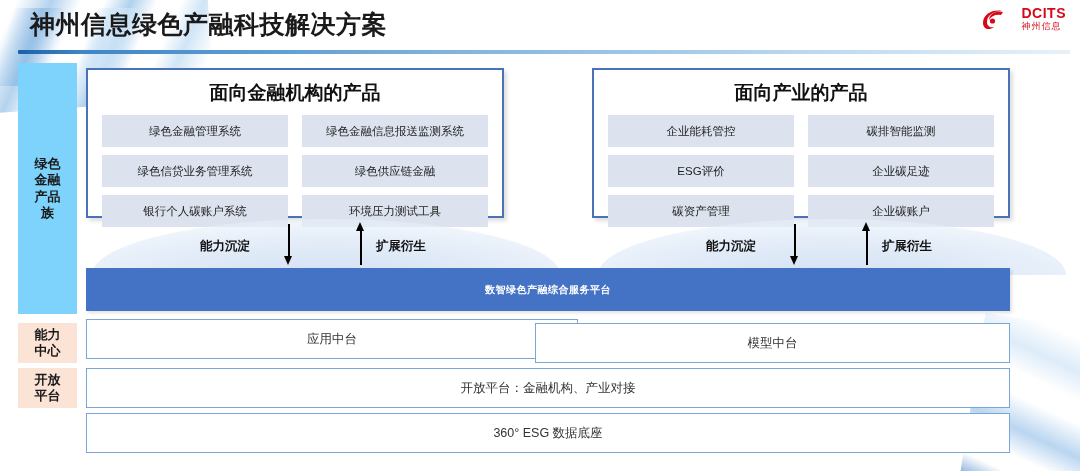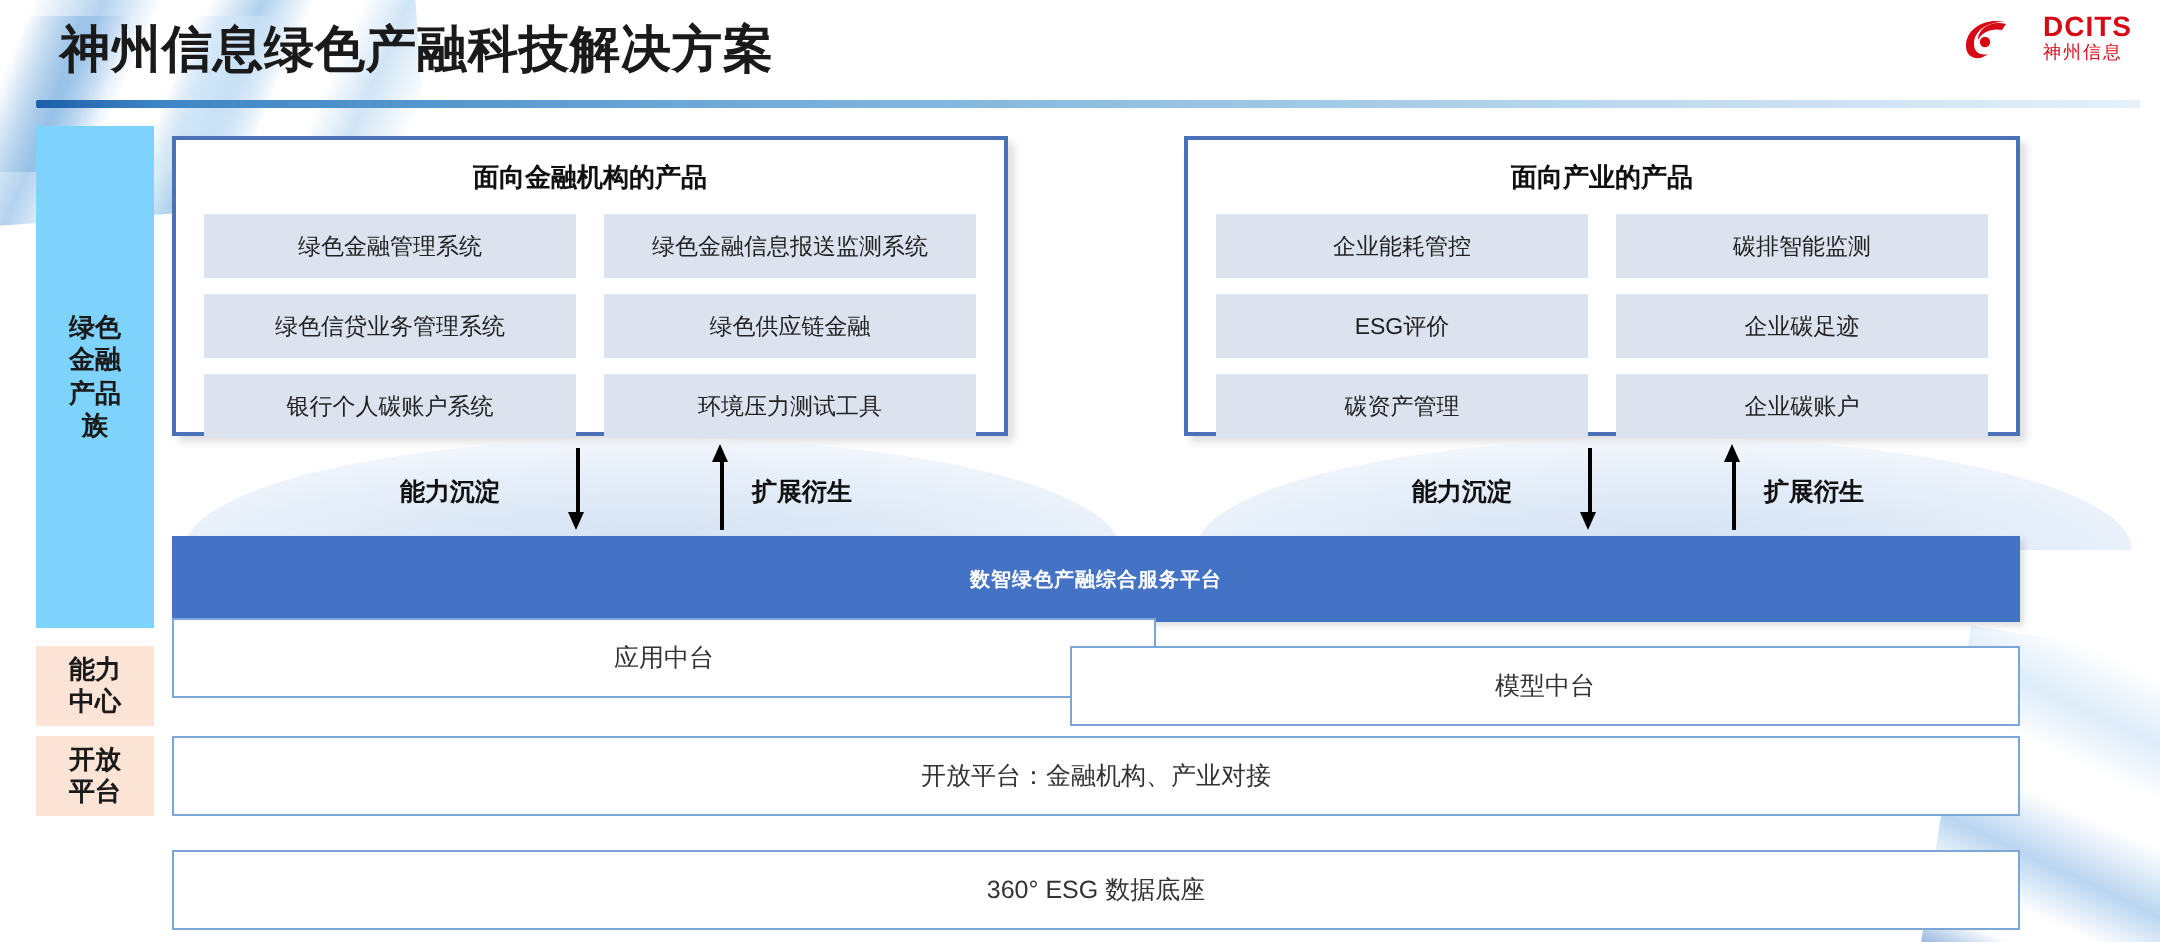--- a/index.html
+++ b/index.html
@@ -79,21 +79,21 @@
   
   .panel {
     position: absolute; top: 68px; height: 150px;
     background: #ffffff;
     border: 2px solid #4a72b8;
     box-shadow: 3px 3px 4px rgba(0,0,0,.13);
   }
   .panel-left  { left: 86px;  width: 418px; }
   .panel-right { left: 592px; width: 418px; }
   .panel-title {
-    text-align: center; font-size: 13px; font-weight: bold;
+    text-align: center; font-size: 19px; font-weight: bold;
     color: #111; margin-top: 10px;
   }
   .chip-grid {
     display: grid; grid-template-columns: 1fr 1fr;
     gap: 8px 14px; padding: 9px 14px 0 14px;
   }
   .chip {
     background: #dce3ef; height: 32px;
     display: flex; align-items: center; justify-content: center;
     font-size: 11.5px; color: #222;
@@ -130,24 +130,24 @@
   }
   .platform span { color: #fff; font-size: 10px; font-weight: bold; letter-spacing: .5px; }
 
   
   .row-box {
     position: absolute; background: #fff;
     border: 1.3px solid #7ba7d7;
     display: flex; align-items: center; justify-content: center;
     font-size: 12.5px; color: #333;
   }
-  .mid-left  { left: 86px;  top: 309px; width: 492px; height: 40px; font-family: Liberation Serif, serif; }
+  .mid-left  { left: 86px;  top: 319px; width: 492px; height: 40px; font-family: Liberation Serif, serif; }
   .mid-right { left: 535px; top: 323px; width: 475px; height: 40px; }
   .row-open  { left: 86px;  top: 368px; width: 924px; height: 40px; }
-  .row-data  { left: 86px;  top: 413px; width: 924px; height: 40px; margin-top: 12px; }
+  .row-data  { left: 86px;  top: 413px; width: 924px; height: 40px; }
 </style>
 </head>
 <body>
 
 <div id="slide">
 
   <div class="deco deco-tl"></div>
   <div class="deco deco-tl2"></div>
   <div class="deco deco-br"></div>
 

